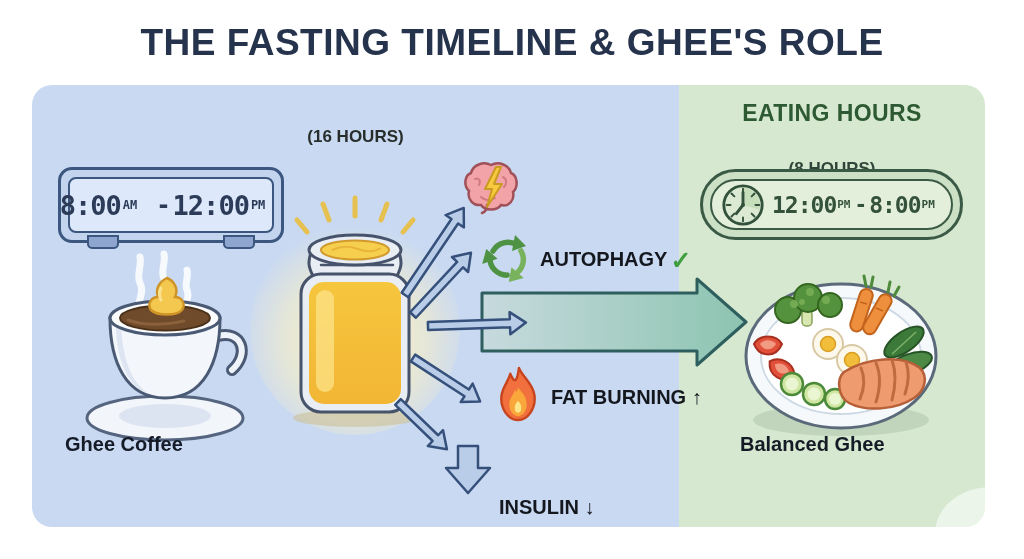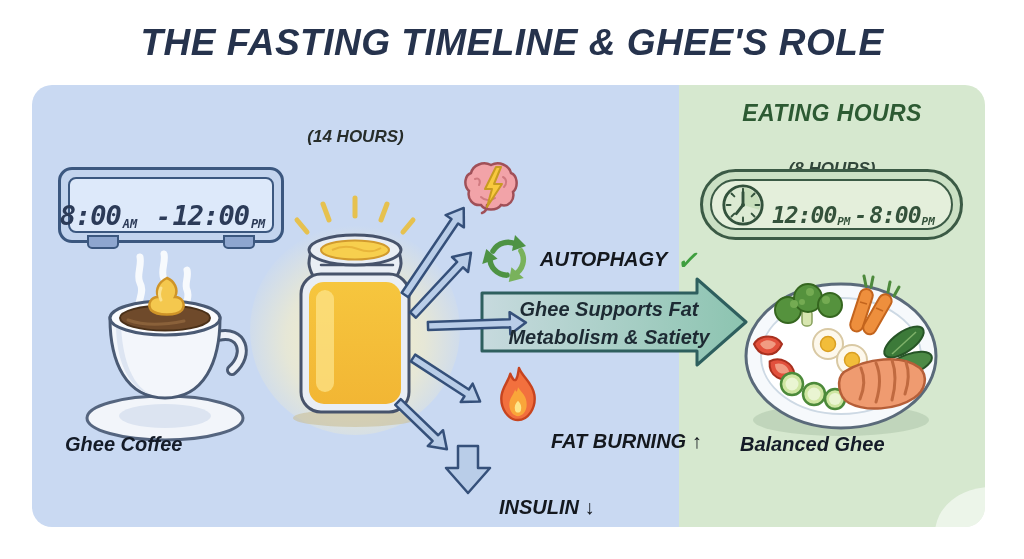--- a/index.html
+++ b/index.html
@@ -1,17 +1,17 @@
 <!DOCTYPE html>
 <html><head>
 <meta charset="utf-8">
 <style>
   html,body{margin:0;padding:0;background:#ffffff;}
   .stage{position:relative;width:1024px;height:559px;background:#ffffff;overflow:hidden;
-         font-family:"Liberation Sans", sans-serif;font-style:italic;}
+         font-family:"Liberation Sans", sans-serif;}
   .abs{position:absolute;}
 
   .page-title{left:0;top:22px;width:1024px;text-align:center;
     font-size:37px;font-weight:800;letter-spacing:.5px;color:#26334d;}
 
   .panel{top:85px;height:442px;}
   .panel-fasting{left:32px;width:647px;background:#c9d9f2;border-radius:20px 0 0 20px;}
   .panel-eating{left:679px;width:306px;background:#d6e8cf;border-radius:0 20px 20px 0;overflow:hidden;}
   .curl{position:absolute;right:-6px;bottom:-6px;width:56px;height:46px;
         background:rgba(255,255,255,.55);border-radius:100% 0 0 0;}
@@ -20,21 +20,21 @@
   .panel-sub{font-size:17px;font-weight:600;text-align:center;}
   .h-fasting{left:32px;top:100px;width:647px;color:#1b212c;}
   .s-fasting{left:32px;top:127px;width:647px;color:#272d2a;}
   .h-eating{left:679px;top:100px;width:306px;color:#2d5a33;}
   .s-eating{left:679px;top:127px;width:306px;color:#31463a;margin-top:32px;}
 
   
   .clock-left{left:58px;top:167px;width:226px;height:76px;background:#c3d4ee;
     border:3px solid #3b577f;border-radius:14px;box-sizing:border-box;}
   .clock-screen{position:absolute;left:7px;top:7px;right:7px;bottom:7px;background:#dde9fa;
-    border:2px solid #3b577f;border-radius:8px;display:flex;align-items:flex-end;justify-content:center;
+    border:2px solid #3b577f;border-radius:8px;display:flex;align-items:center;justify-content:center;
     font-family:"DejaVu Sans Mono", monospace;color:#2c3b58;}
   .clock-left .digits{font-size:27px;font-weight:700;letter-spacing:-1px;}
   .clock-left .period{font-size:12px;font-weight:700;margin:0 17px 0 2px;}
   .clock-left .dash{font-size:24px;font-weight:700;margin:0 2px;}
   .foot{position:absolute;bottom:-9px;width:28px;height:10px;background:#8ea6cf;
     border:2px solid #3b577f;border-radius:0 0 5px 5px;}
   .foot-l{left:26px;} .foot-r{right:26px;}
 
   
   .clock-right{left:700px;top:169px;width:263px;height:71px;background:#cbe0c4;
@@ -42,40 +42,40 @@
   .clock-right .clock-screen{background:#e4efdb;border:2px solid #3b5a45;border-radius:28px;
     color:#34523b;justify-content:flex-start;padding-left:8px;}
   .clock-right .digits{font-size:23px;font-weight:700;letter-spacing:-1px;font-family:"DejaVu Sans Mono", monospace;}
   .clock-right .period{font-size:11px;font-weight:700;margin:0 2px 0 1px;font-family:"DejaVu Sans Mono", monospace;}
   .clock-right .dash{font-size:21px;font-weight:700;margin:0 2px;font-family:"DejaVu Sans Mono", monospace;}
 
   .caption{font-size:20px;font-weight:700;text-align:left;color:#141b27;}
   .lbl{font-size:20px;font-weight:700;color:#14181e;white-space:nowrap;}
   .lbl-medium{font-weight:600;}
   .check{font-size:25px;font-weight:800;color:#3f9e3f;line-height:20px;}
-  .autophagy-row{display:flex;align-items:center;gap:9px;}
+  .autophagy-row{display:flex;align-items:center;gap:3px;}
 
   .main-arrow-text{left:500px;top:295px;width:218px;text-align:center;
     font-size:20px;font-weight:700;color:#1d2a33;line-height:28px;}
 
   svg{display:block;}
 </style>
 </head>
 <body>
 
 <div class="stage">
 
   <div class="abs page-title">THE FASTING TIMELINE &amp; GHEE'S ROLE</div>
 
   <div class="abs panel panel-fasting"></div>
   <div class="abs panel panel-eating">
     <div class="curl"></div>
   </div>
 
-  <div class="abs panel-sub s-fasting">(14 HOURS)</div>
+  <div class="abs panel-sub s-fasting">(16 HOURS)</div>
   <div class="abs panel-heading h-eating">EATING HOURS</div>
   <div class="abs panel-sub s-eating">(8 HOURS)</div>
 
   <div class="abs clock-left">
     <div class="clock-screen">
       <span class="digits">8:00</span>
       <span class="period">AM</span>
       <span class="dash">-</span>
       <span class="digits">12:00</span>
       <span class="period">PM</span>
@@ -156,24 +156,20 @@
       <g transform="translate(413,358) rotate(33)">
         <polygon points="0,-4 64,-4 64,-11 80,0 64,11 64,4 0,4"></polygon>
       </g>
       <g transform="translate(398,402) rotate(44)">
         <polygon points="0,-4 52,-4 52,-11 68,0 52,11 52,4 0,4"></polygon>
       </g>
       <polygon points="458,446 478,446 478,468 490,468 468,493 446,468 458,468"></polygon>
     </g>
   </svg>
 
-  <div class="abs main-arrow-text">
-    <div>Ghee Supports Fat</div>
-    <div>Metabolism &amp; Satiety</div>
-  </div>
 
   <svg class="abs" style="left:461px;top:157px;" width="60" height="60" viewBox="0 0 60 56">
     <path d="M30 6 C22 2 12 6 10 14 C4 16 2 26 8 32 C6 40 12 47 20 46 C24 52 36 52 40 46 C48 48 54 41 52 33 C58 27 56 16 50 14 C48 6 38 2 30 6 Z" fill="#f2a3a8" stroke="#a05058" stroke-width="2.5"></path>
     <path d="M14 20 C18 18 20 22 18 26 M42 18 C46 20 46 25 43 28 M20 38 C24 42 30 42 34 39" fill="none" stroke="#d17a80" stroke-width="2" stroke-linecap="round"></path>
     <path d="M26 46 C26 50 24 53 21 54" fill="none" stroke="#a05058" stroke-width="2.5" stroke-linecap="round"></path>
     <polygon points="35,8 24,30 31,30 26,48 41,25 33,25 40,8" fill="#f8c93e" stroke="#c89b22" stroke-width="2" stroke-linejoin="round"></polygon>
   </svg>
 
   <svg class="abs" style="left:479px;top:229px;" width="56" height="58" viewBox="0 0 56 58">
     <g fill="none" stroke-width="5.5" stroke-linecap="round">
@@ -194,21 +190,21 @@
   <div class="abs autophagy-row" style="left:540px;top:248px;">
     <span class="lbl">AUTOPHAGY</span>
     <span class="check">✓</span>
   </div>
 
   <svg class="abs" style="left:491px;top:363px;" width="54" height="62" viewBox="0 0 56 62">
     <path d="M29 4 C33 14 43 19 45 32 C47 46 38 58 28 58 C18 58 9 46 11 32 C12.5 23 18 18 20 10 C22 15 24 18 26 16 C28 13 28 9 29 4 Z" fill="#f2703e" stroke="#c7441f" stroke-width="2.5" stroke-linejoin="round"></path>
     <path d="M28 24 C32 30 37 33 37 42 C37 50 32 54 28 54 C24 54 19 50 19 42 C19 35 24 31 25 26 C26 29 27 30 28 24 Z" fill="#f9a63a"></path>
     <path d="M28 38 C31 41 32 44 31 48 C30 51 26 51 25 48 C24 44 25 41 28 38 Z" fill="#fde68a"></path>
   </svg>
-  <div class="abs lbl" style="left:551px;top:386px;margin-top:44px;">FAT BURNING ↑</div>
+  <div class="abs lbl" style="left:551px;top:386px;">FAT BURNING ↑</div>
 
   <div class="abs lbl" style="left:499px;top:457px;margin-top:39px;">INSULIN ↓</div>
 
   <div class="abs clock-right">
     <div class="clock-screen">
       <svg width="46" height="46" viewBox="0 0 48 48" style="margin-right:6px;flex:0 0 auto;">
         <circle cx="24" cy="24" r="20" fill="#dcead3" stroke="#33523c" stroke-width="3"></circle>
         <path d="M24 24 L24 6 A18 18 0 0 1 41 29 Z" fill="#b9d5ab" opacity="0.6"></path>
         <g stroke="#33523c" stroke-width="2" stroke-linecap="round">
           <line x1="24" y1="7" x2="24" y2="11"></line>

